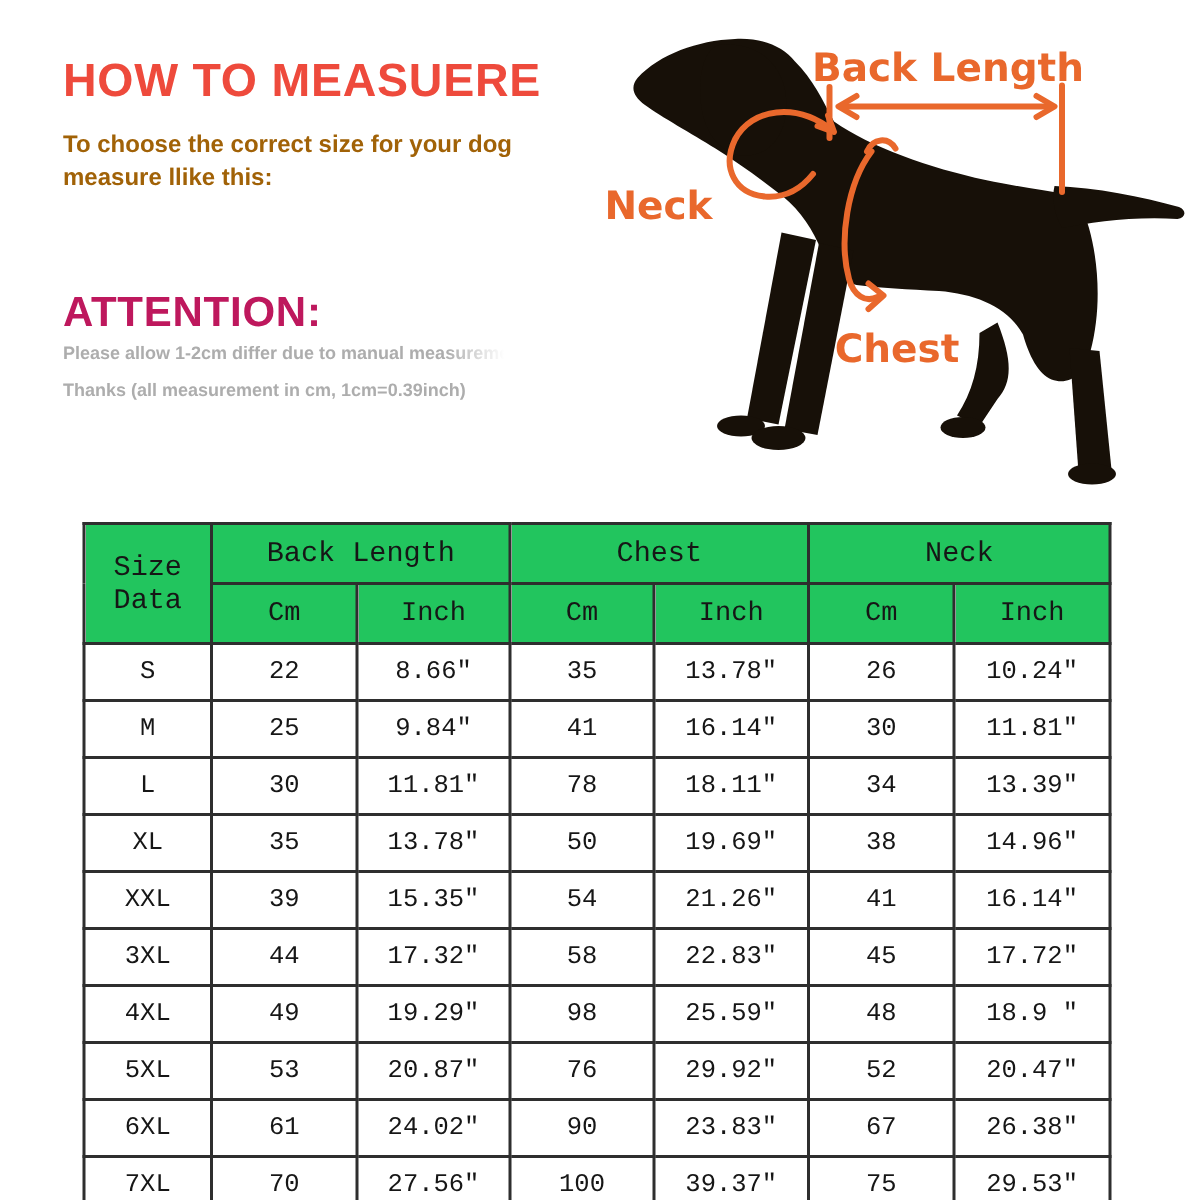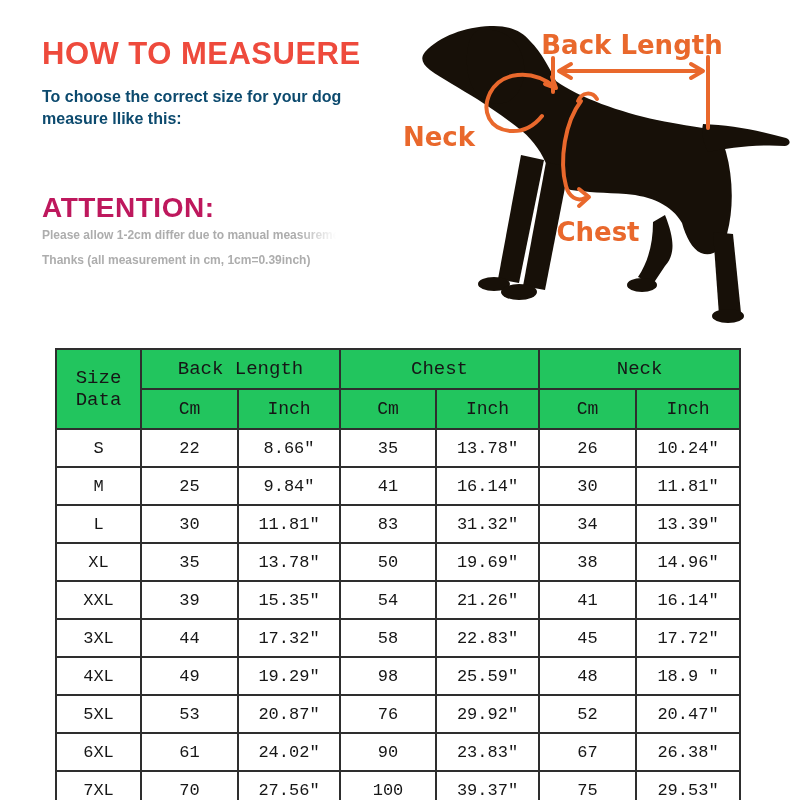--- a/index.html
+++ b/index.html
@@ -4,21 +4,21 @@
 <style>
   html,body{margin:0;padding:0;background:#ffffff;}
   .canvas{position:relative;width:800px;height:800px;background:#ffffff;overflow:hidden;
           font-family:"Liberation Sans",sans-serif;padding-left:35px;}
 
   
   .intro{position:absolute;left:42px;top:0;width:360px;}
   .page-title{margin:0;position:absolute;left:0;top:36px;width:420px;
               font-size:31px;font-weight:bold;letter-spacing:.5px;color:#ee4a3c;}
   .subtitle{margin:0;position:absolute;left:0;top:86px;width:340px;
-            font-size:16px;line-height:22px;font-weight:600;color:#0c4a6e;}
+            font-size:16px;line-height:22px;font-weight:600;color:#a16207;}
   .attention-title{margin:0;position:absolute;left:0;top:192px;
                    font-size:28px;font-weight:bold;letter-spacing:.5px;color:#be185d;}
   .attention-note{margin:0;position:absolute;left:0;top:226px;width:360px;
                   font-size:12px;line-height:19px;font-weight:bold;color:#adadad;}
   .fade-line{display:inline-block;max-width:352px;white-space:nowrap;overflow:hidden;
              -webkit-mask-image:linear-gradient(90deg,#000 86%,transparent 99%);
              mask-image:linear-gradient(90deg,#000 86%,transparent 99%);}
 
   
   .diagram{position:absolute;left:395px;top:0;width:400px;height:335px;}
@@ -150,22 +150,22 @@
       <td>9.84″</td>
       <td>41</td>
       <td>16.14″</td>
       <td>30</td>
       <td>11.81″</td>
     </tr>
         <tr>
       <td>L</td>
       <td>30</td>
       <td>11.81″</td>
-      <td>83</td>
-      <td>31.32″</td>
+      <td>78</td>
+      <td>18.11″</td>
       <td>34</td>
       <td>13.39″</td>
     </tr>
         <tr>
       <td>XL</td>
       <td>35</td>
       <td>13.78″</td>
       <td>50</td>
       <td>19.69″</td>
       <td>38</td>

